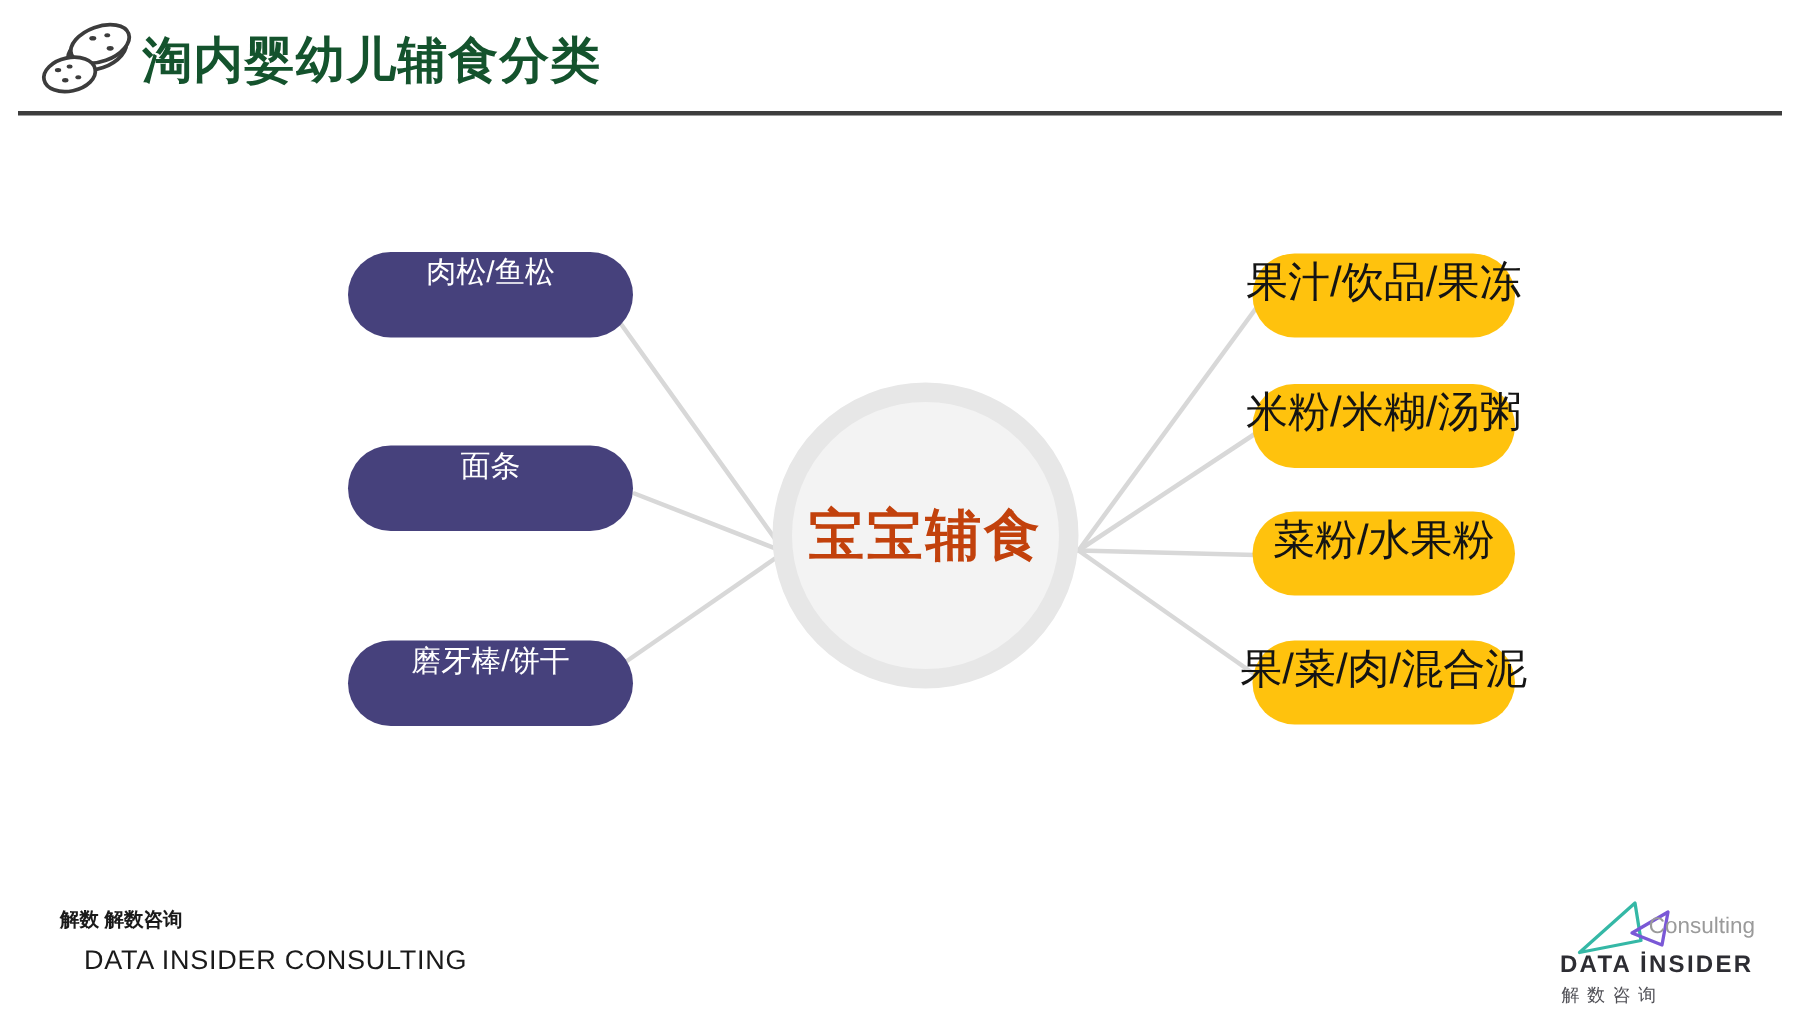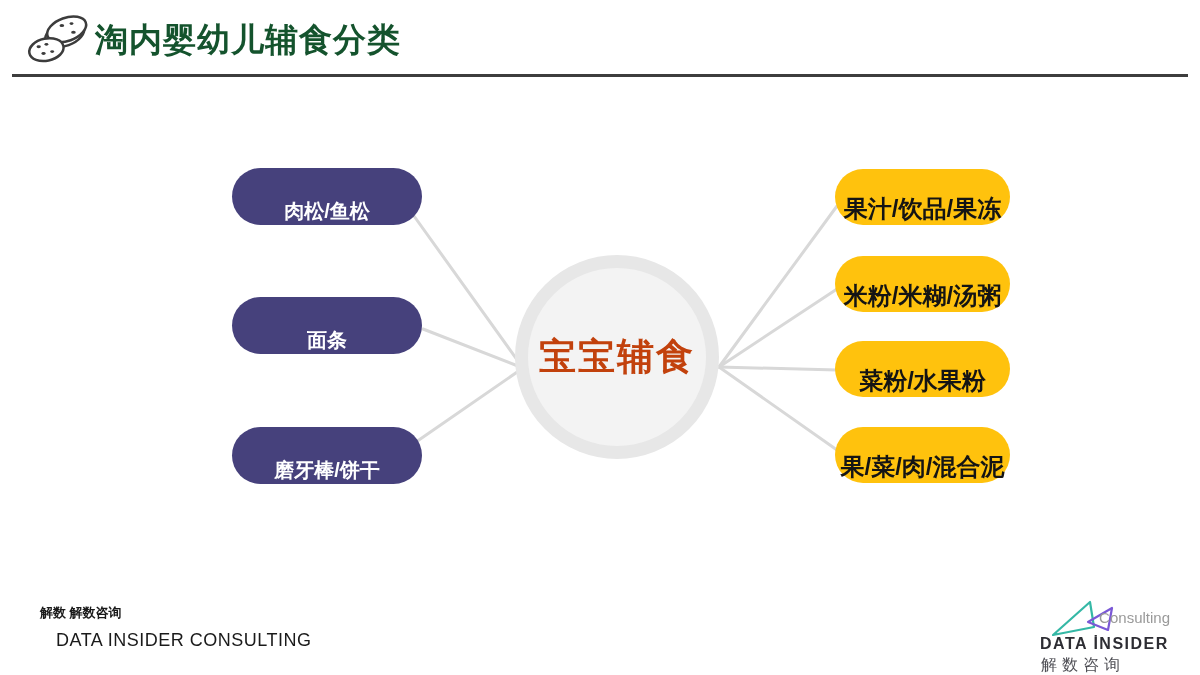--- a/index.html
+++ b/index.html
@@ -64,40 +64,40 @@
     font-size: 37px;
     font-weight: 800;
     color: #c2410c;
     letter-spacing: 2px;
     white-space: nowrap;
   }
 
   .pill {
     position: absolute;
     display: flex;
-    align-items: flex-end;
+    align-items: flex-start;
     justify-content: center;
-    font-weight: 700;
+    font-weight: 400;
     white-space: nowrap;
   }
   .pill.purple {
     left: 232px;
     width: 190px; height: 57px;
     border-radius: 29px;
     background: #46417c;
     color: #ffffff;
     font-size: 20px;
   }
   .pill.yellow {
     left: 835px;
     width: 175px; height: 56px;
     border-radius: 28px;
     background: #ffc20d;
     color: #141414;
-    font-size: 24px;
+    font-size: 28px;
   }
   .pill.p1 { top: 168px; }
   .pill.p2 { top: 297px; }
   .pill.p3 { top: 427px; }
   .pill.y1 { top: 169px; }
   .pill.y2 { top: 256px; }
   .pill.y3 { top: 341px; }
   .pill.y4 { top: 427px; }
 
   
@@ -138,21 +138,21 @@
     left: 2px; top: 42px;
     font-size: 16px;
     font-weight: 700;
     color: #2d2d33;
     letter-spacing: 1.5px;
     white-space: nowrap;
   }
   .logo-brand-cn {
     position: absolute;
     left: 3px; top: 62px;
-    font-size: 16px;
+    font-size: 12px;
     color: #4f4f55;
     letter-spacing: 5px;
     white-space: nowrap;
   }
 </style>
 </head>
 <body>
 
 <div class="slide">
 

